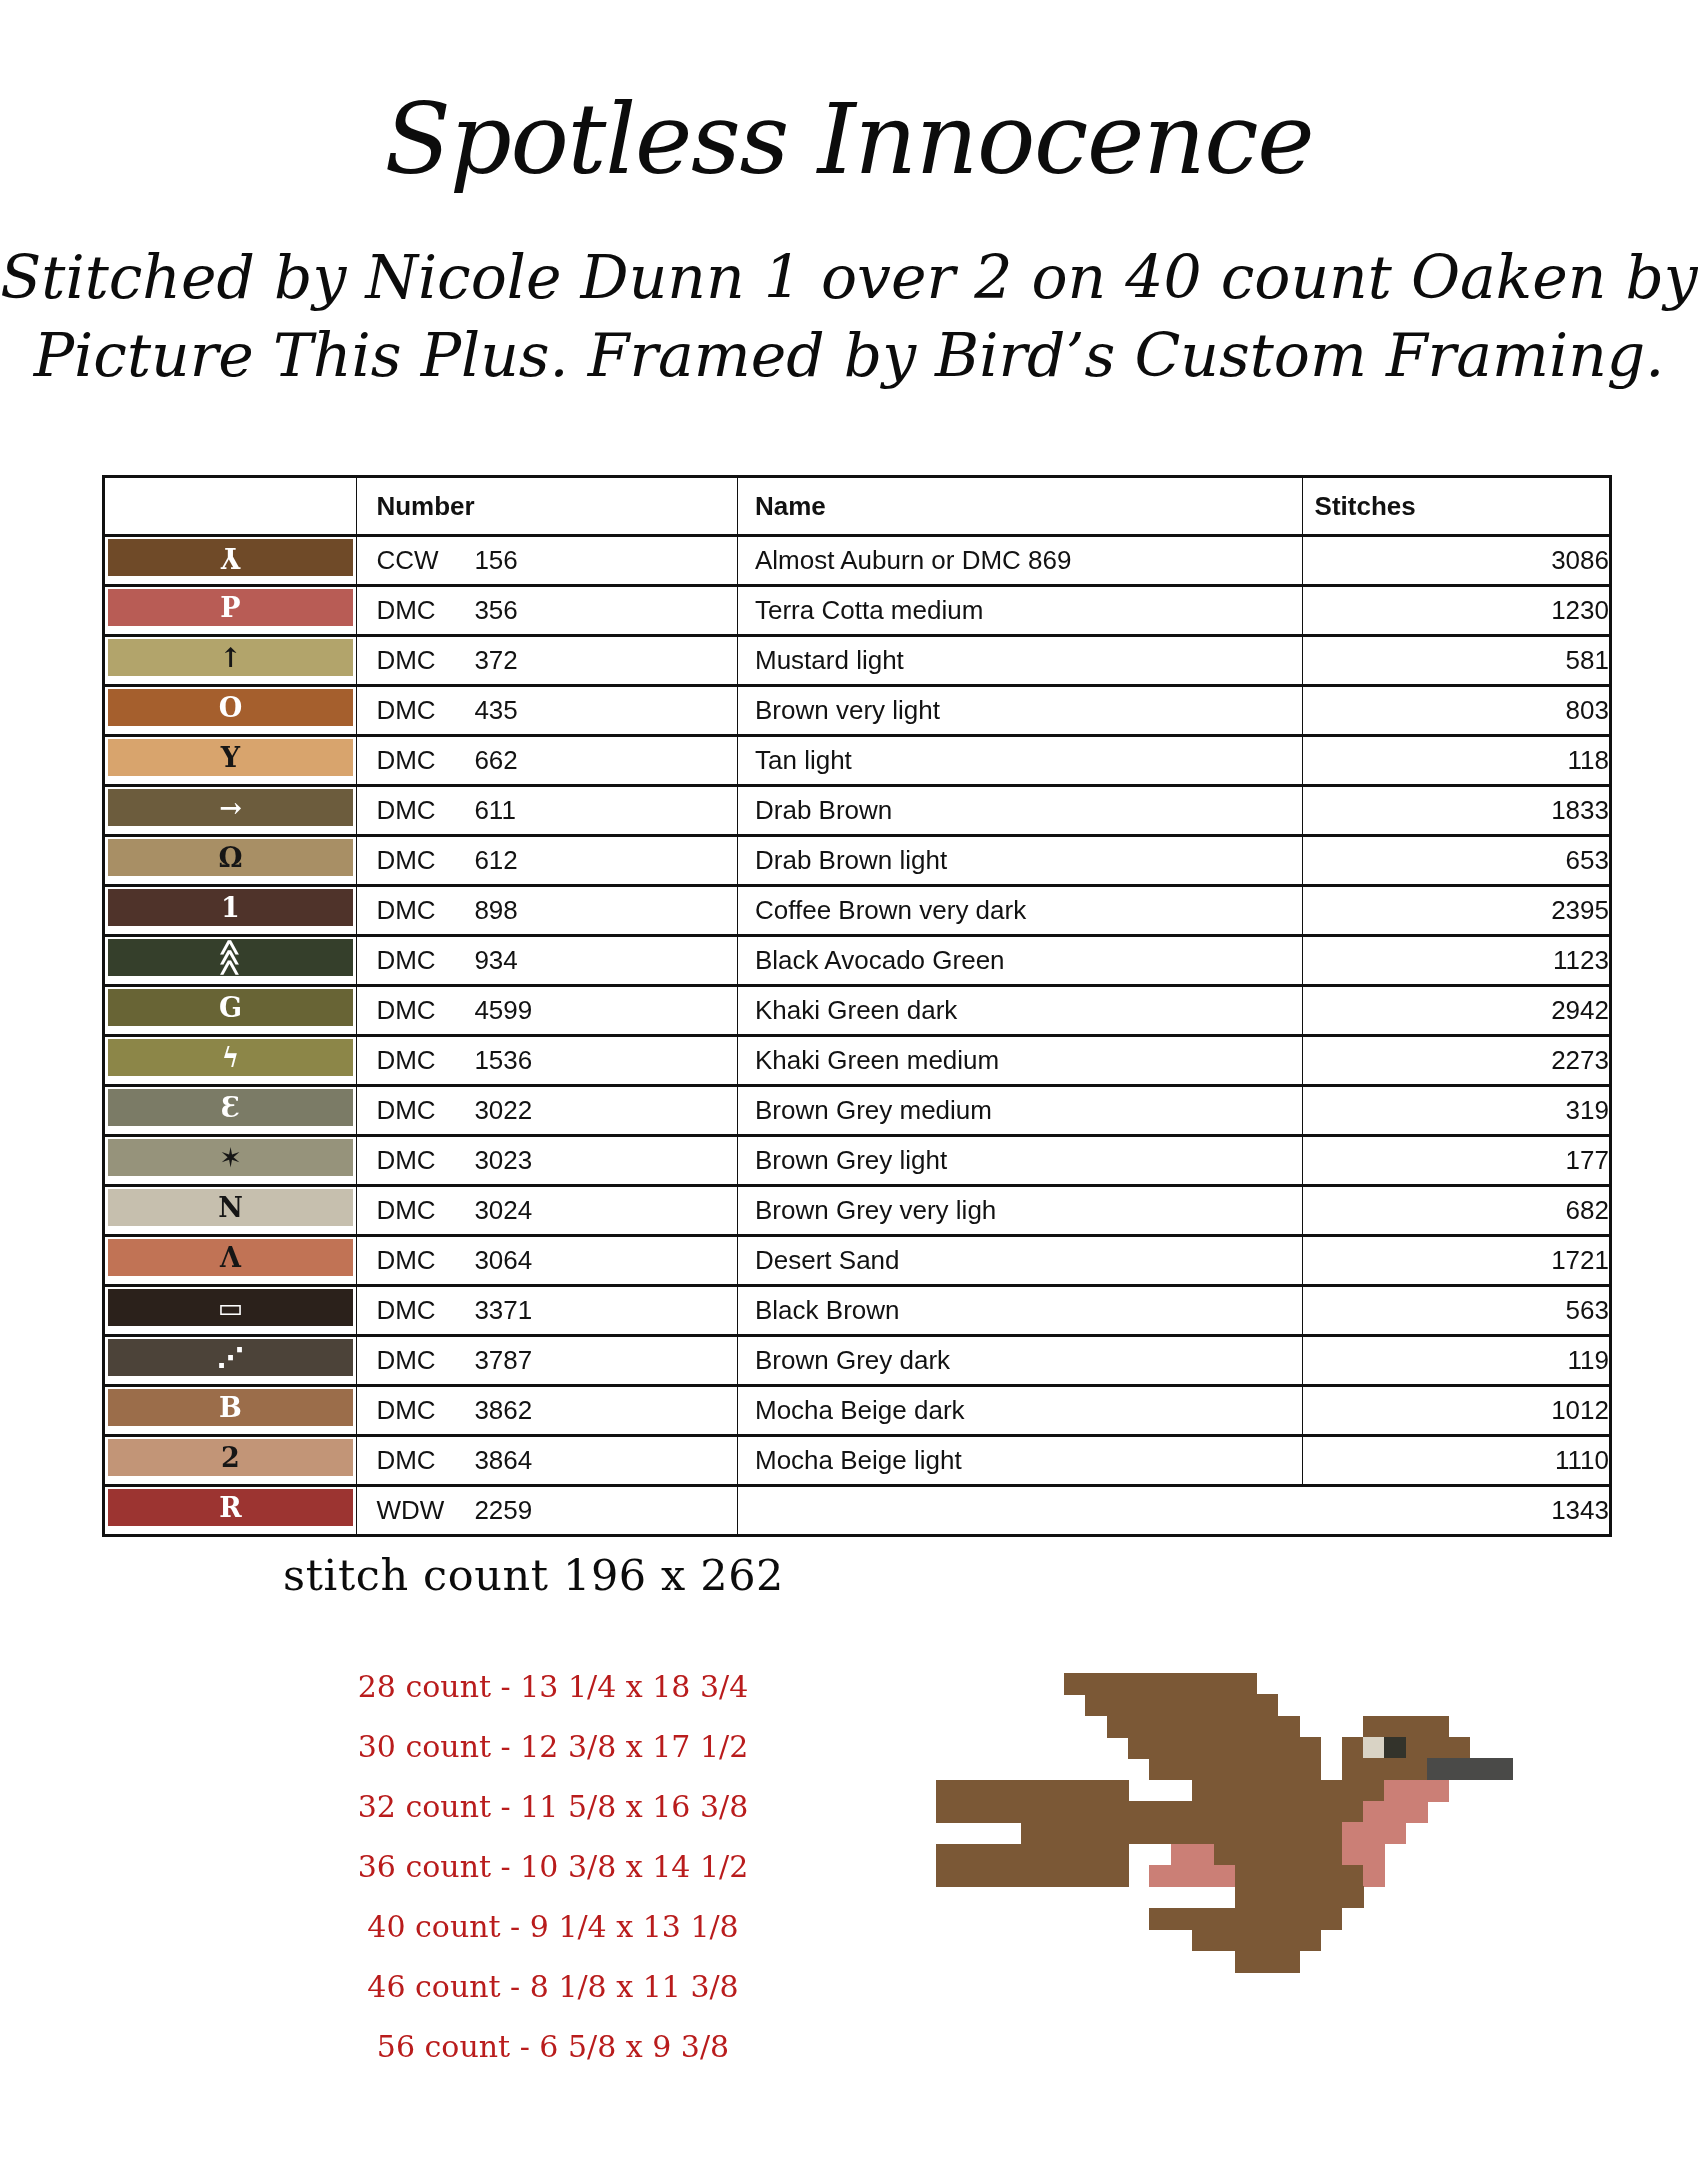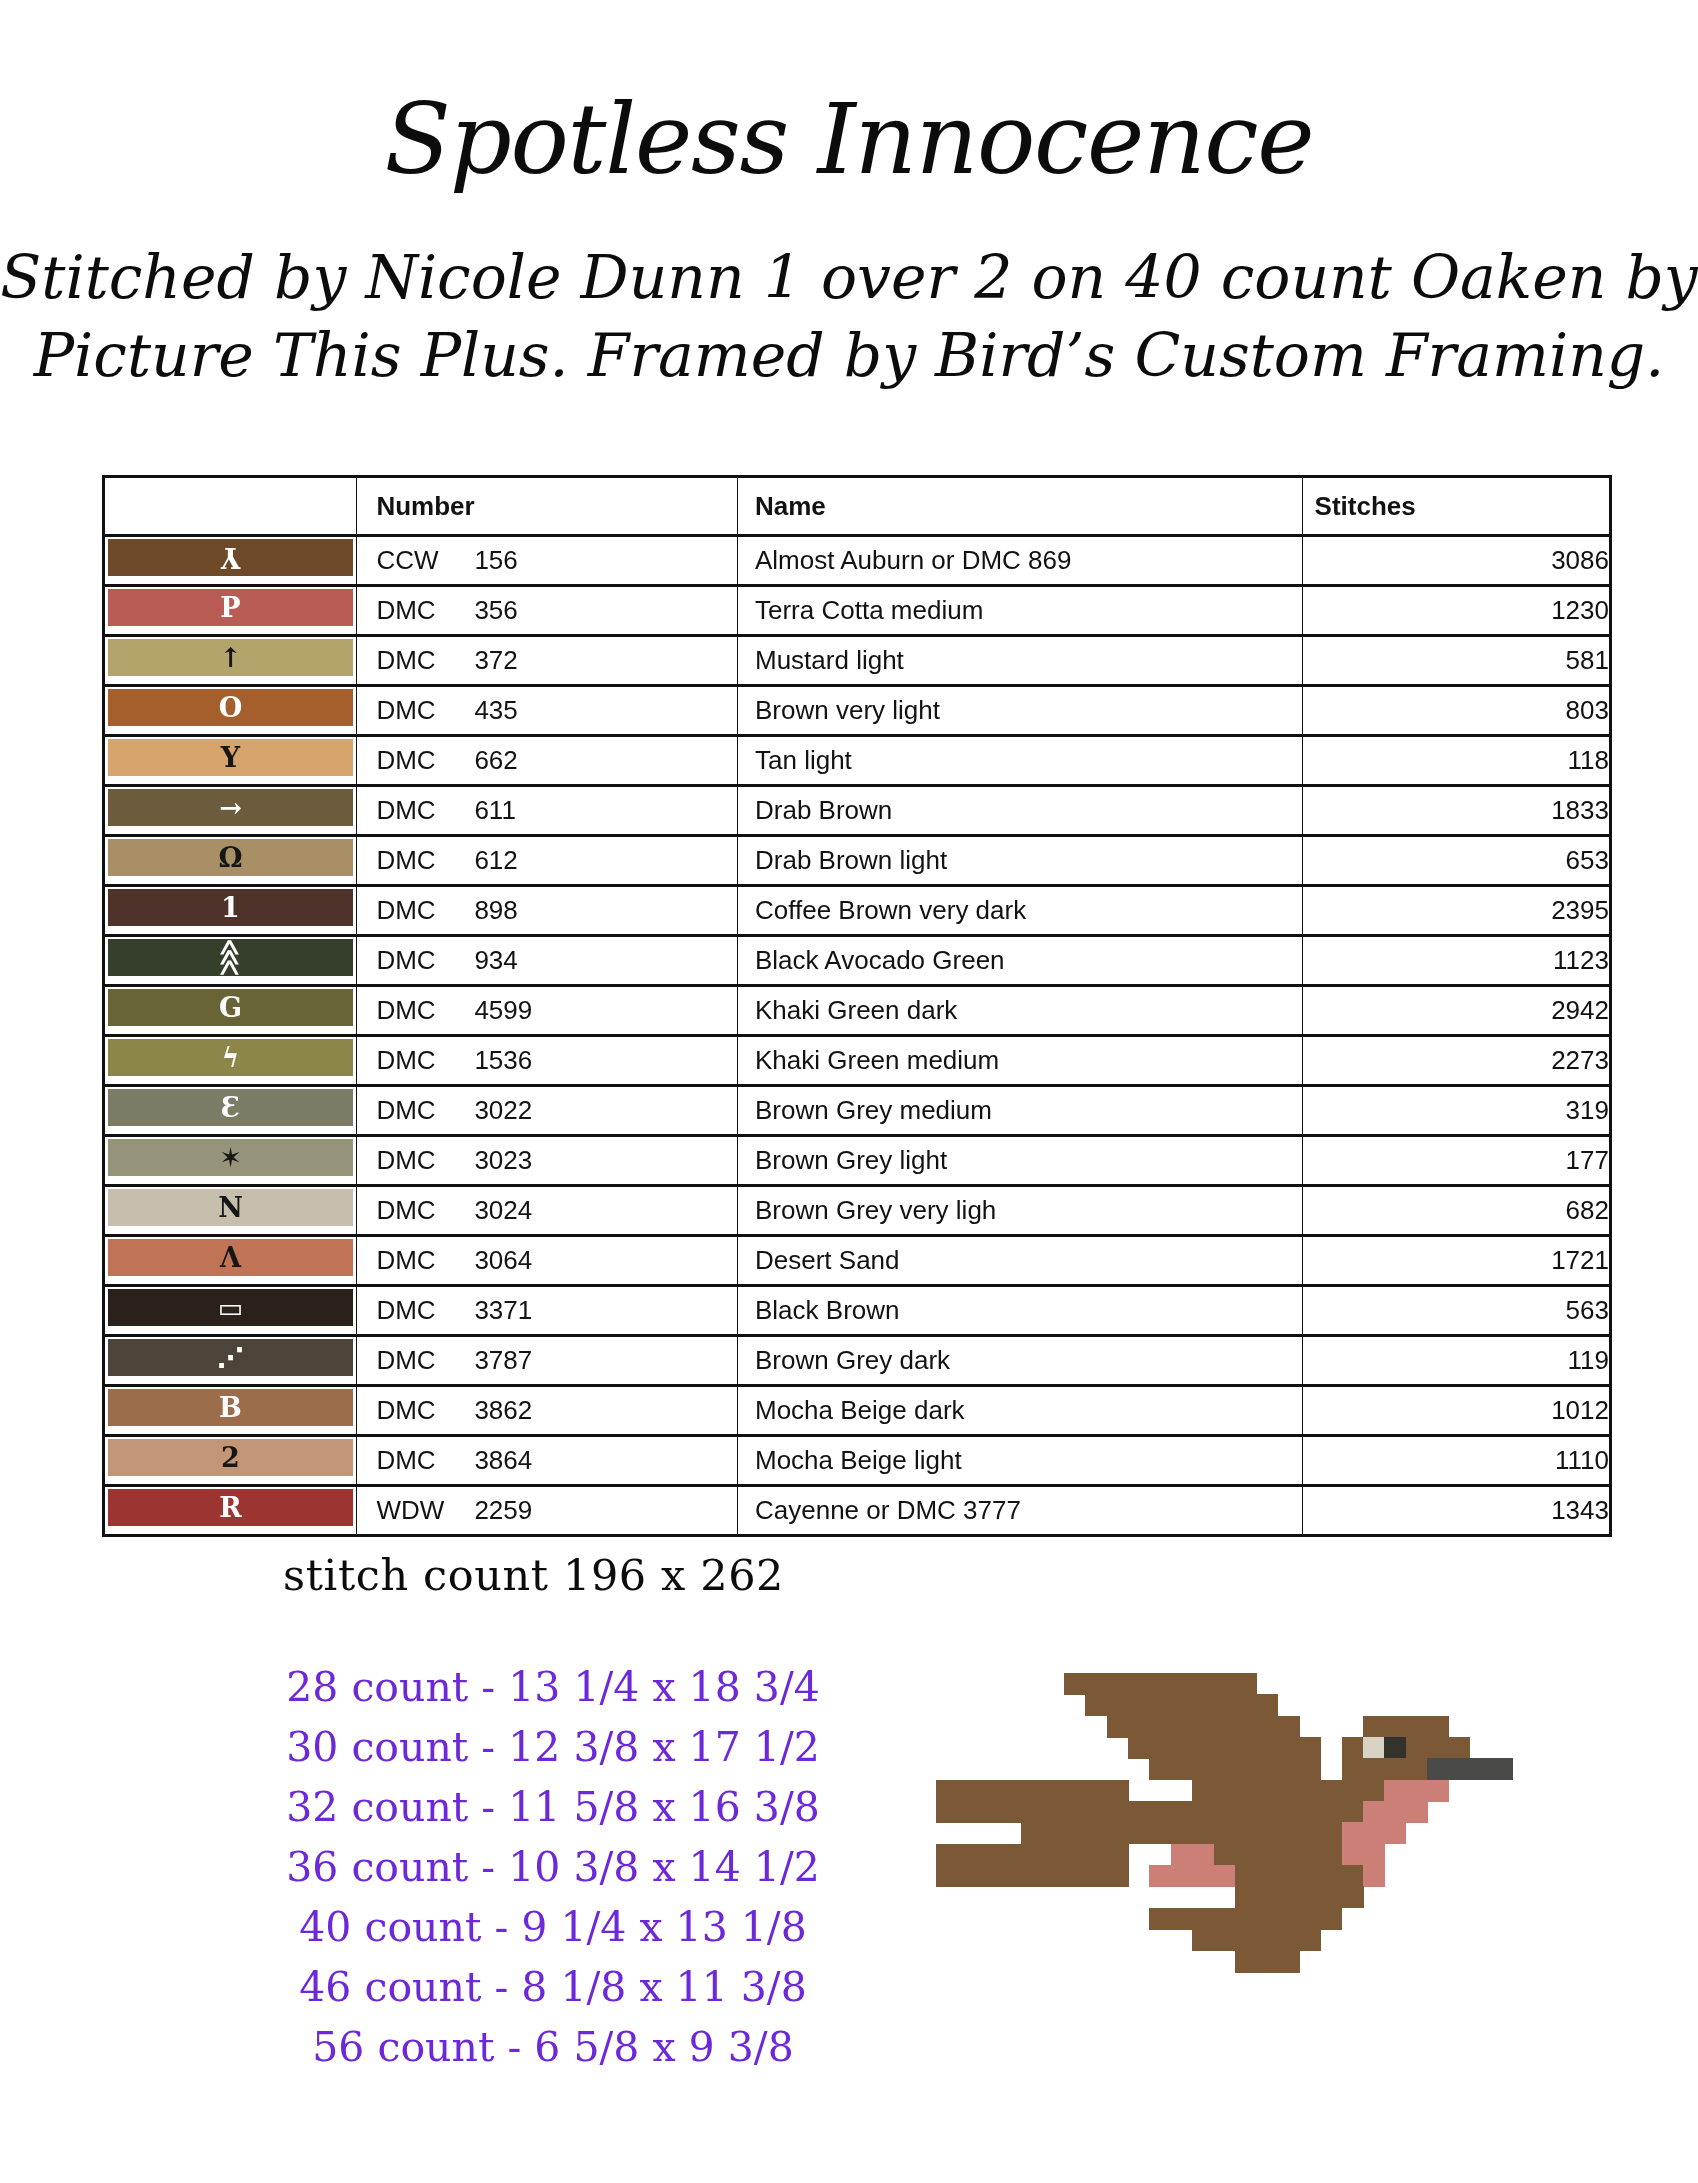--- a/index.html
+++ b/index.html
@@ -35,21 +35,21 @@
     font-family:"DejaVu Serif","DejaVu Sans",serif;font-weight:bold;font-size:27px;line-height:1;
     display:inline-block;
   }
   
   .stitch-count{
     position:absolute;left:283px;top:1550px;
     font-family:"DejaVu Serif",serif;font-size:43px;letter-spacing:0.6px;color:#0c0c0c;
   }
   .sizes{
     position:absolute;left:181px;top:1657px;width:744px;text-align:center;
-    font-family:"DejaVu Serif",serif;font-size:41px;line-height:60px;color:#6d28d9;
+    font-family:"DejaVu Serif",serif;font-size:30px;line-height:60px;color:#b91c1c;
   }
   
   .bird{position:absolute;left:936px;top:1673px;width:576px;height:299px;}
   .bird .cell{position:absolute;width:22px;height:22px;}
   .bird .tex{
     background-image:
       repeating-linear-gradient(45deg, rgba(255,255,255,0.22) 0 1.9px, rgba(255,255,255,0) 1.9px 5.8px),
       repeating-linear-gradient(-45deg, rgba(120,80,40,0.25) 0 1.3px, rgba(0,0,0,0) 1.3px 5.2px);
   }
   .bird .texd{
@@ -324,21 +324,20 @@
       <div class="row">
         <div class="c-sym">
           <div class="swatch" style="background: rgb(156, 52, 49);">
             <span class="sym" style="color: rgb(255, 255, 255);">R</span>
           </div>
         </div>
         <div class="c-num">
           <span class="brand">WDW</span>
           <span>2259</span>
         </div>
-        <div class="c-name">Cayenne or DMC 3777</div>
         <div class="c-st">1343</div>
       </div>
     </div>
 </div>
 
 <div class="stitch-count">stitch count 196 x 262</div>
 
 <div class="sizes">
     <div>28 count - 13 1/4 x 18 3/4</div>
     <div>30 count - 12 3/8 x 17 1/2</div>

